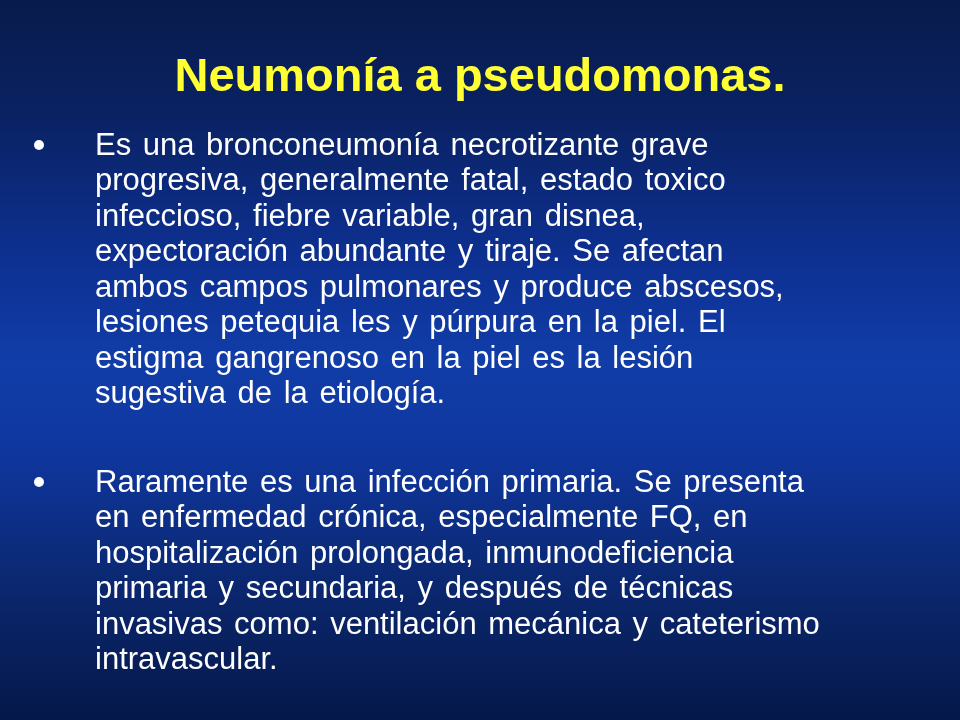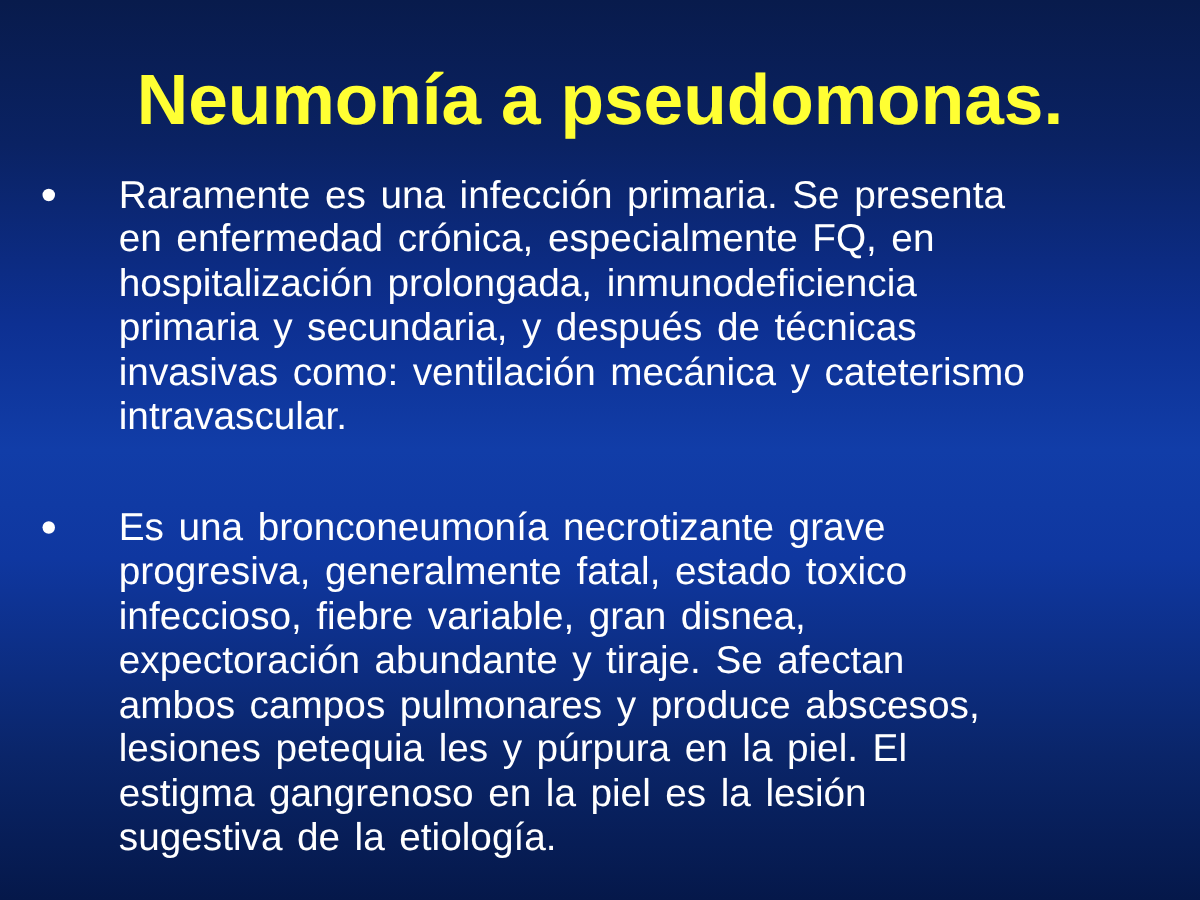--- a/index.html
+++ b/index.html
@@ -19,21 +19,21 @@
       #0D3092 36%,
       #113DA8 50%,
       #0F37A0 62%,
       #0A2569 84%,
       #05184A 100%);
   }
   .title {
     margin: 0;
     padding-top: 49px;
     text-align: center;
-    font-size: 57px;
+    font-size: 47px;
     font-weight: bold;
     line-height: 1.12;
     color: #FFFF33;
   }
   .content {
     margin-top: 25px;
     padding-left: 30px;
     padding-right: 28px;
   }
   .bullet-item {
@@ -64,34 +64,34 @@
 </head>
 <body>
 
 <div class="slide">
   <h1 class="title">Neumonía a pseudomonas.</h1>
 
   <div class="content">
 
     <div class="bullet-item">
       <span class="bullet-dot"></span>
-      <p class="bullet-text">Raramente es una infección primaria. Se presenta
-en enfermedad crónica, especialmente FQ, en
-hospitalización prolongada, inmunodeficiencia
-primaria y secundaria, y después de técnicas
-invasivas como: ventilación mecánica y cateterismo
-intravascular.</p>
-    </div>
-
-    <div class="bullet-item">
-      <span class="bullet-dot"></span>
       <p class="bullet-text">Es una bronconeumonía necrotizante grave
 progresiva, generalmente fatal, estado toxico
 infeccioso, fiebre variable, gran disnea,
 expectoración abundante y tiraje. Se afectan
 ambos campos pulmonares y produce abscesos,
 lesiones petequia les y púrpura en la piel. El
 estigma gangrenoso en la piel es la lesión
 sugestiva de la etiología.</p>
     </div>
 
+    <div class="bullet-item">
+      <span class="bullet-dot"></span>
+      <p class="bullet-text">Raramente es una infección primaria. Se presenta
+en enfermedad crónica, especialmente FQ, en
+hospitalización prolongada, inmunodeficiencia
+primaria y secundaria, y después de técnicas
+invasivas como: ventilación mecánica y cateterismo
+intravascular.</p>
+    </div>
+
   </div>
 </div>
 
 </body></html>

